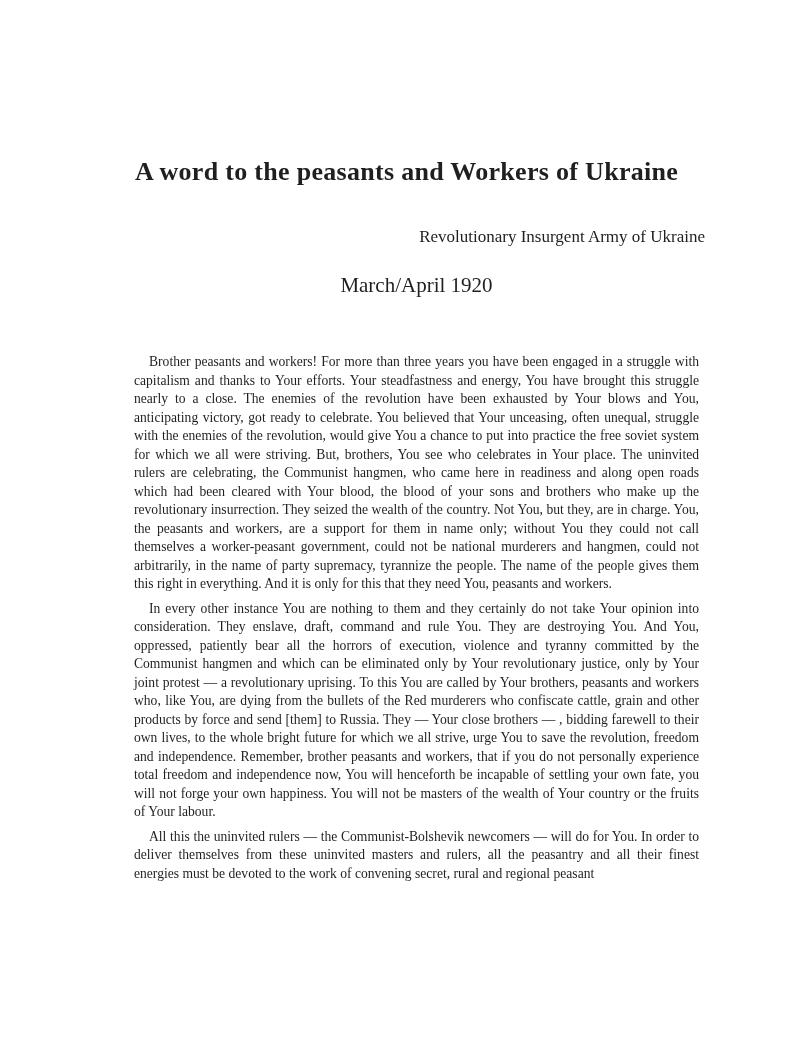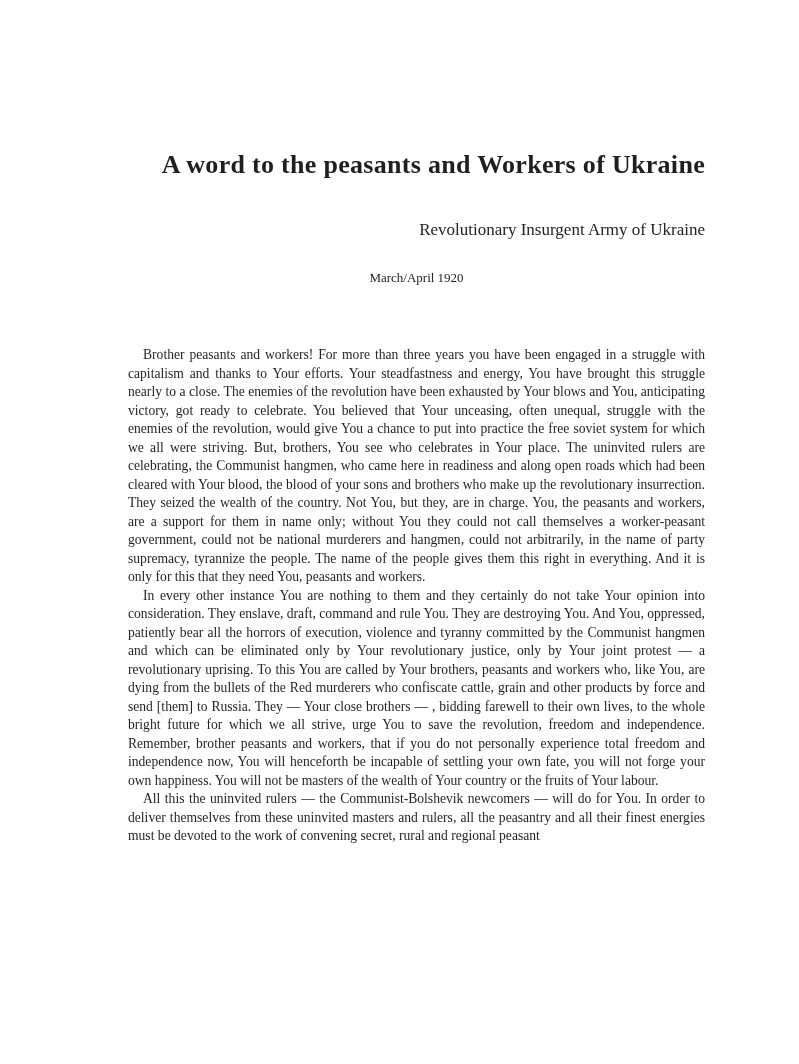--- a/index.html
+++ b/index.html
@@ -14,48 +14,48 @@
     background: #ffffff;
     color: #1f1f1f;
     font-family: "Liberation Serif", "DejaVu Serif", serif;
     overflow: hidden;
   }
   .content {
     box-sizing: border-box;
     padding: 147px 94px 0 128px;
   }
   .title {
-    margin: 0;
+    margin: 7px;
     font-size: 26px;
     line-height: 36px;
     font-weight: bold;
-    text-align: right;
+    text-align: left;
     letter-spacing: 0.3px;
   }
   .subtitle {
     margin: 37px 0 0 0;
     font-size: 17px;
     line-height: 20px;
     text-align: right;
   }
   .date {
     margin: 28px 0 0 0;
-    font-size: 13px;
+    font-size: 21px;
     line-height: 20px;
     text-align: center;
   }
   .body-text {
     margin-top: 58px;
     font-size: 13.6px;
     line-height: 18.5px;
     text-align: justify;
     text-justify: inter-word;
   }
   .body-text p {
-    margin: 0;
+    margin: 6px;
     padding: 0;
     text-indent: 15px;
   }
 </style>
 </head>
 <body>
 
 <div class="page">
   <div class="content">
     <h1 class="title">A word to the peasants and Workers of Ukraine</h1>

